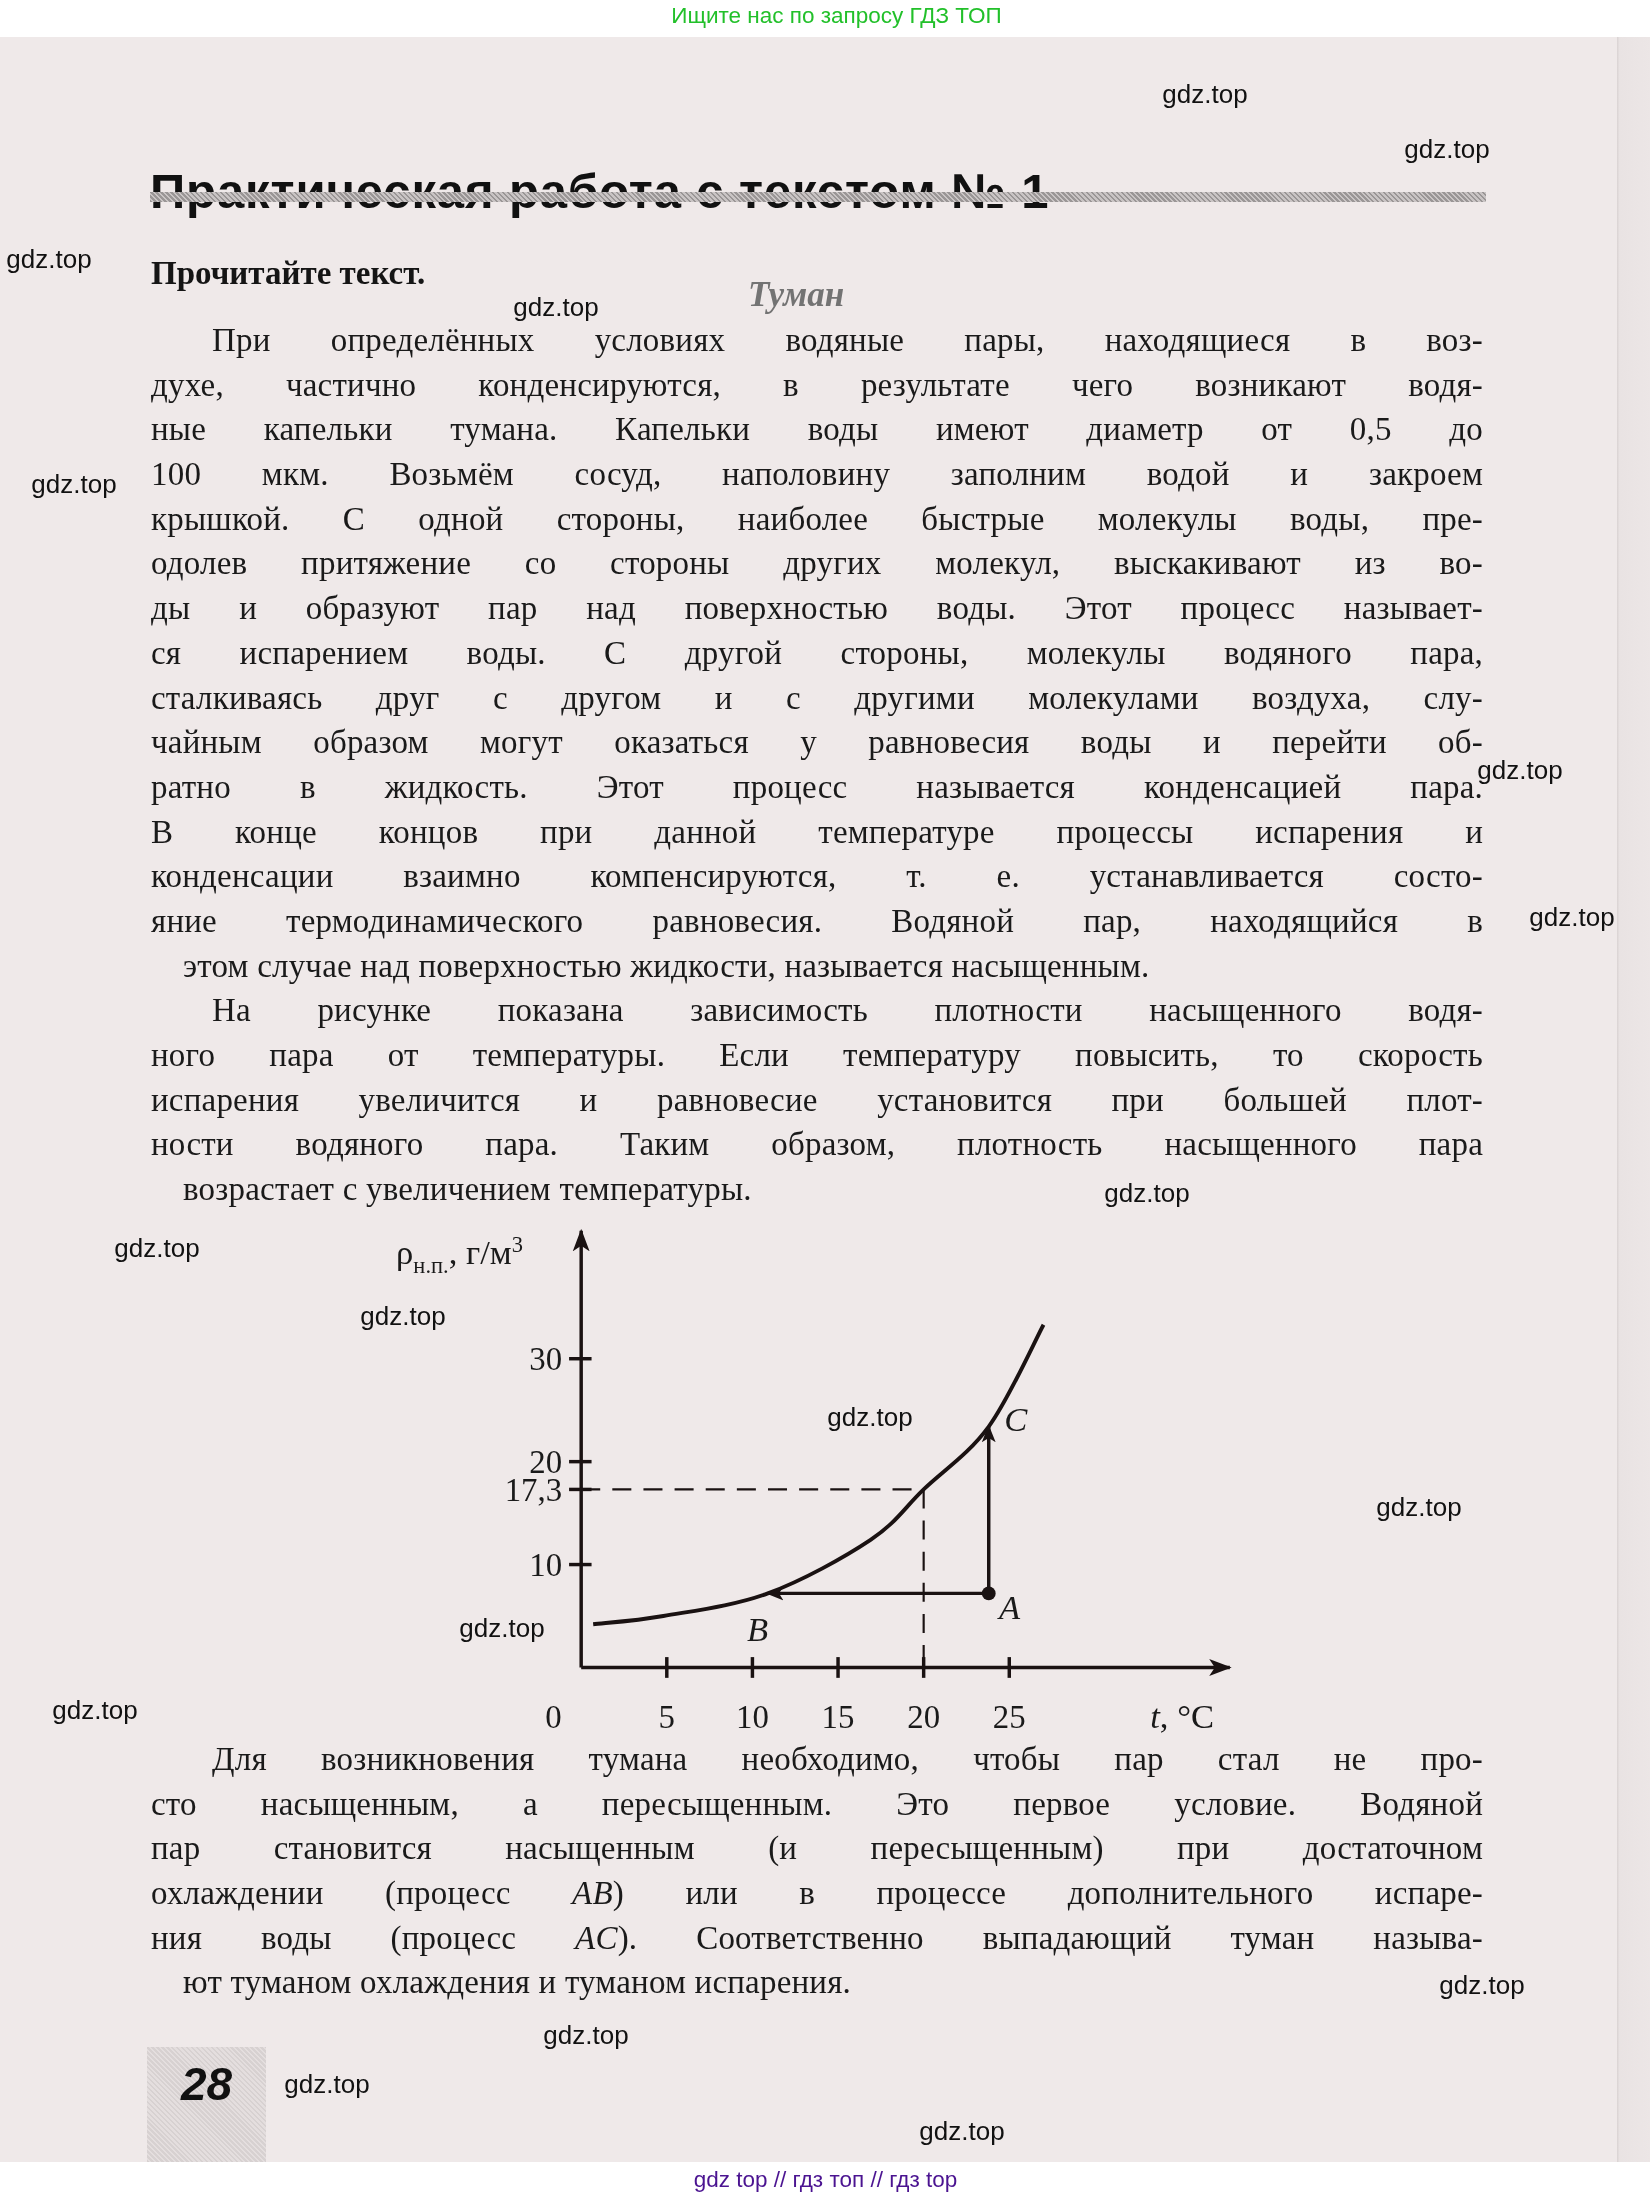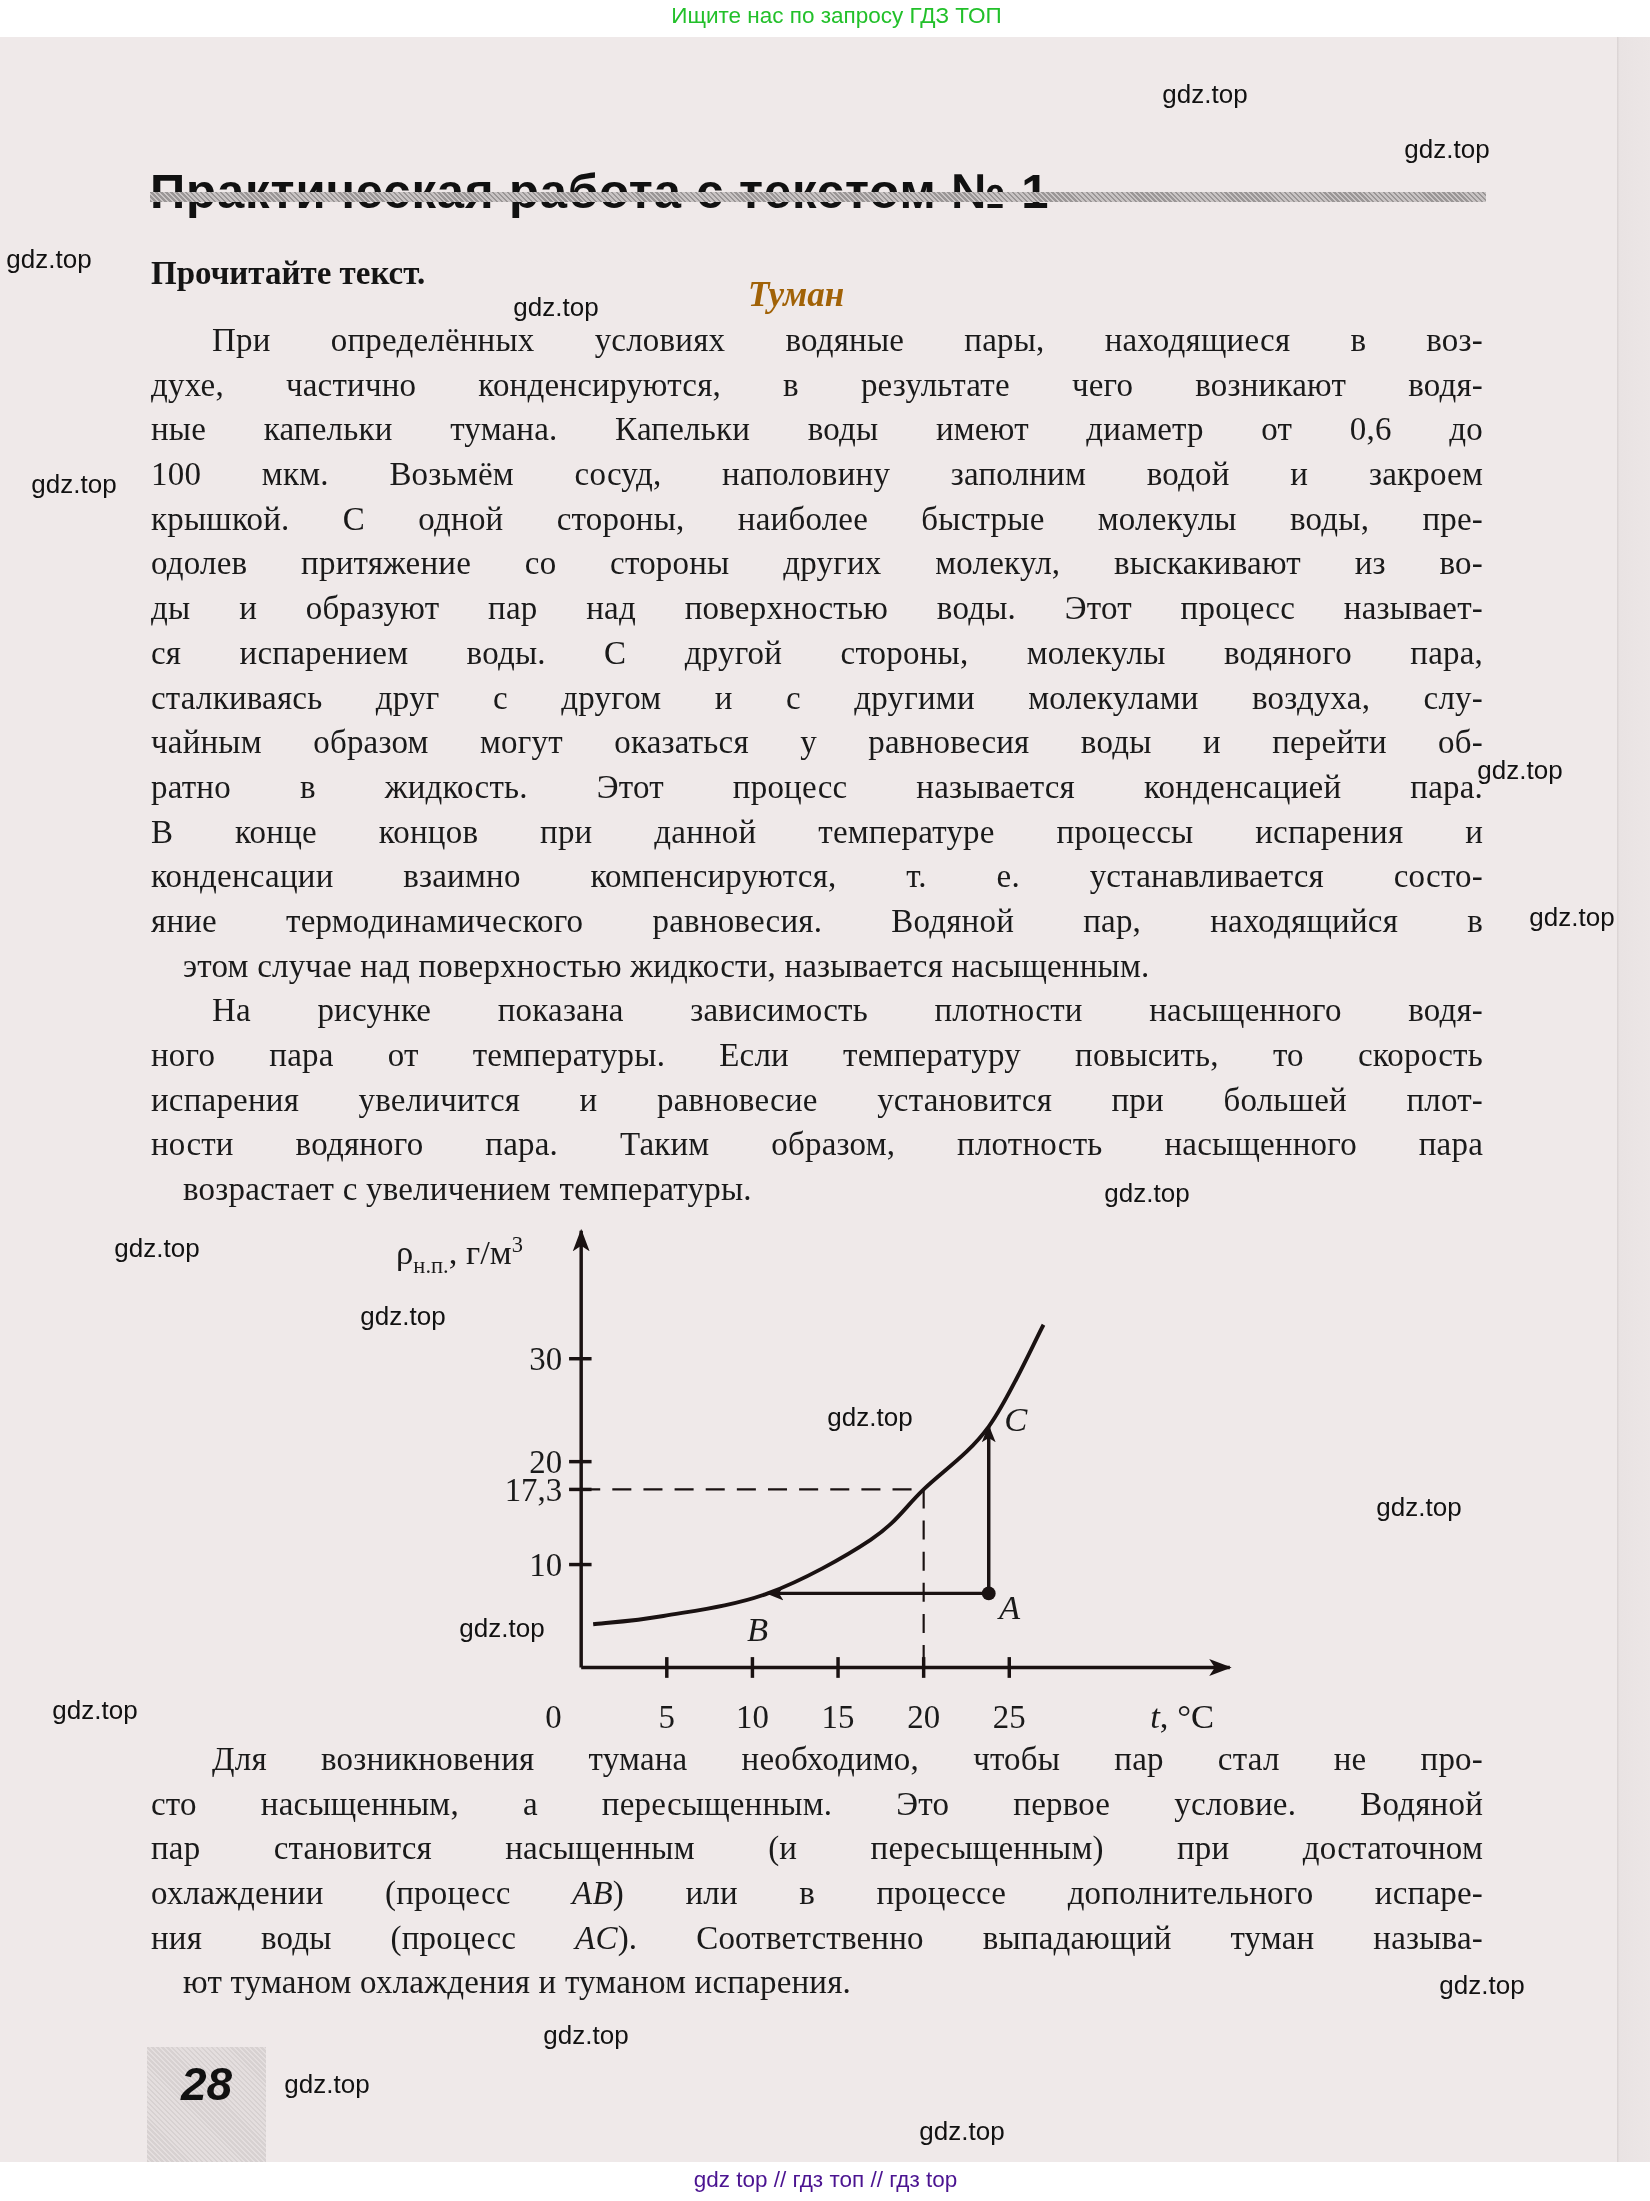--- a/index.html
+++ b/index.html
@@ -7,21 +7,21 @@
   .topbar { position:absolute; left:0; top:0; width:1651px; height:37px; background:#ffffff; }
   .topbar-text { position:absolute; left:11px; width:1651px; top:2.6px; text-align:center; font-family:"Liberation Sans", sans-serif; font-size:22.5px; color:#22c02a; }
   .page { position:absolute; left:0; top:37px; width:1651px; height:2125px; background:#efe9e9; }
   .page-fold { position:absolute; left:1617px; top:37px; width:34px; height:2125px; background:linear-gradient(90deg,#d9d2d2 0,#e9e3e3 2.6px,#ece6e6 100%); }
   .bottombar { position:absolute; left:0; top:2162px; width:1651px; height:48px; background:#ffffff; }
   .bottombar-text { position:absolute; left:0; width:1651px; top:5.2px; text-align:center; font-family:"Liberation Sans", sans-serif; font-size:22.5px; color:#4b1491; }
   .title { position:absolute; left:150px; top:123px; font-family:"Liberation Sans", sans-serif; font-weight:bold; font-size:49px; color:#111; letter-spacing:0.9px; white-space:nowrap;margin-top:40px; }
   .title-rule { position:absolute; left:150px; top:192px; width:1336px; height:9.5px;
     background:repeating-linear-gradient(45deg,#9a9696 0 1.7px,#c9c4c4 1.7px 3.5px); }
   .instruction { position:absolute; left:151px; top:228px; font-weight:bold; font-size:33px; color:#151515; white-space:nowrap;margin-top:27px; }
-  .text-title { position:absolute; left:748px; top:275px; font-weight:bold; font-style:italic; font-size:35px; color:#a16207; white-space:nowrap; }
+  .text-title { position:absolute; left:748px; top:275px; font-weight:bold; font-style:italic; font-size:35px; color:#737373; white-space:nowrap; }
   .line { position:absolute; left:151px; width:1332px; font-size:33px; color:#1a1a1a; text-align:justify; text-align-last:justify; white-space:nowrap; height:40px; line-height:40px; letter-spacing:0.2px; }
   .line.last { text-align-last:left;margin-left:32px; }
   .line.indent { left:212px; width:1271px; }
   .line i { font-style:italic; }
   .wm { position:absolute; font-family:"Liberation Sans", sans-serif; font-size:26px; color:#111; transform:translate(-50%,-50%); white-space:nowrap; }
   .pagenum-box { position:absolute; left:147px; top:2047px; width:119px; height:115px;
     background:repeating-linear-gradient(45deg,#d7d1d1 0 1.7px,#e4dede 1.7px 3.5px); }
   .pagenum { position:absolute; left:0; width:119px; top:10.4px; text-align:center; font-family:"Liberation Sans", sans-serif; font-weight:bold; font-size:46px; color:#111;font-style:italic; }
   svg.chart { position:absolute; left:0; top:0; width:1651px; height:2202px; pointer-events:none; }
   .chart-text { font-family:"Liberation Serif", serif; fill:#1a1a1a; }
@@ -37,21 +37,21 @@
 <div class="page-fold"></div>
 
 <div class="title">Практическая работа с текстом № 1</div>
 <div class="title-rule"></div>
 <div class="instruction">Прочитайте текст.</div>
 <div class="text-title">Туман</div>
 
 <div id="para1">
     <div class="line indent" style="top: 320px;">При определённых условиях водяные пары, находящиеся в воз-</div>
     <div class="line" style="top: 365px;">духе, частично конденсируются, в результате чего возникают водя-</div>
-    <div class="line" style="top: 409px;">ные капельки тумана. Капельки воды имеют диаметр от 0,6 до</div>
+    <div class="line" style="top: 409px;">ные капельки тумана. Капельки воды имеют диаметр от 0,5 до</div>
     <div class="line" style="top: 454px;">100 мкм. Возьмём сосуд, наполовину заполним водой и закроем</div>
     <div class="line" style="top: 499px;">крышкой. С одной стороны, наиболее быстрые молекулы воды, пре-</div>
     <div class="line" style="top: 543px;">одолев притяжение со стороны других молекул, выскакивают из во-</div>
     <div class="line" style="top: 588px;">ды и образуют пар над поверхностью воды. Этот процесс называет-</div>
     <div class="line" style="top: 633px;">ся испарением воды. С другой стороны, молекулы водяного пара,</div>
     <div class="line" style="top: 678px;">сталкиваясь друг с другом и с другими молекулами воздуха, слу-</div>
     <div class="line" style="top: 722px;">чайным образом могут оказаться у равновесия воды и перейти об-</div>
     <div class="line" style="top: 767px;">ратно в жидкость. Этот процесс называется конденсацией пара.</div>
     <div class="line" style="top: 812px;">В конце концов при данной температуре процессы испарения и</div>
     <div class="line" style="top: 856px;">конденсации взаимно компенсируются, т. е. устанавливается состо-</div>

